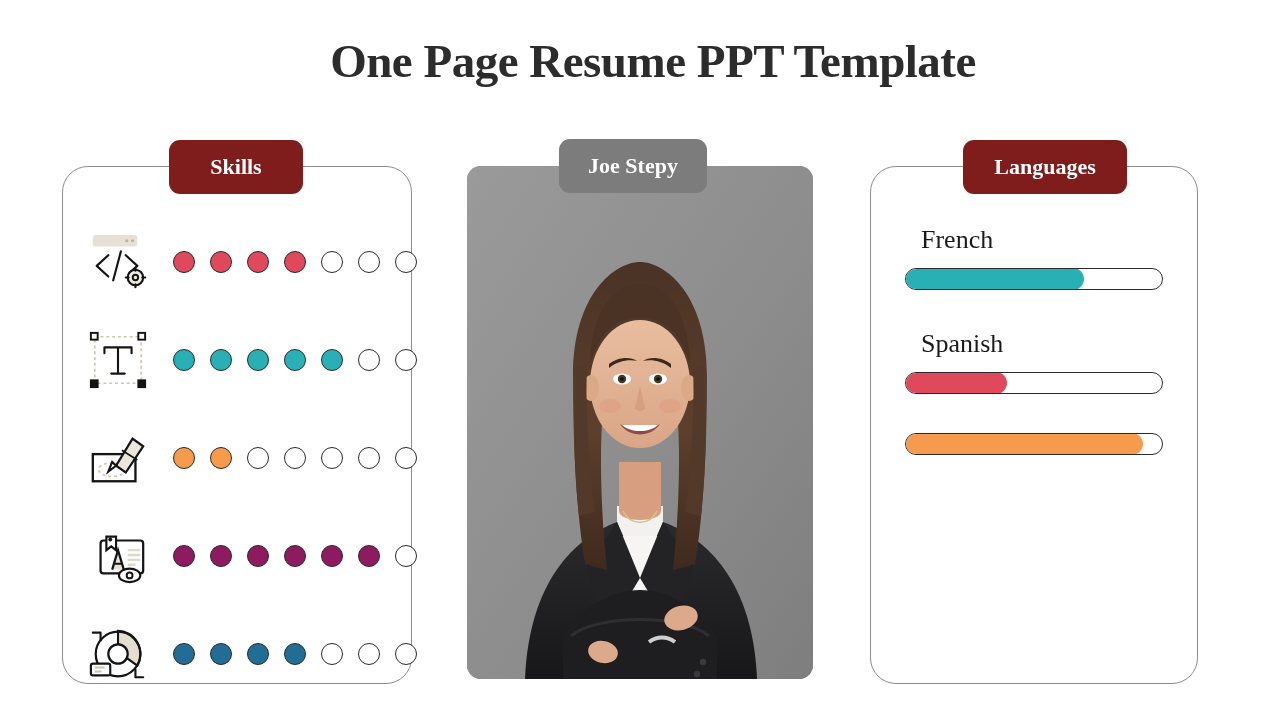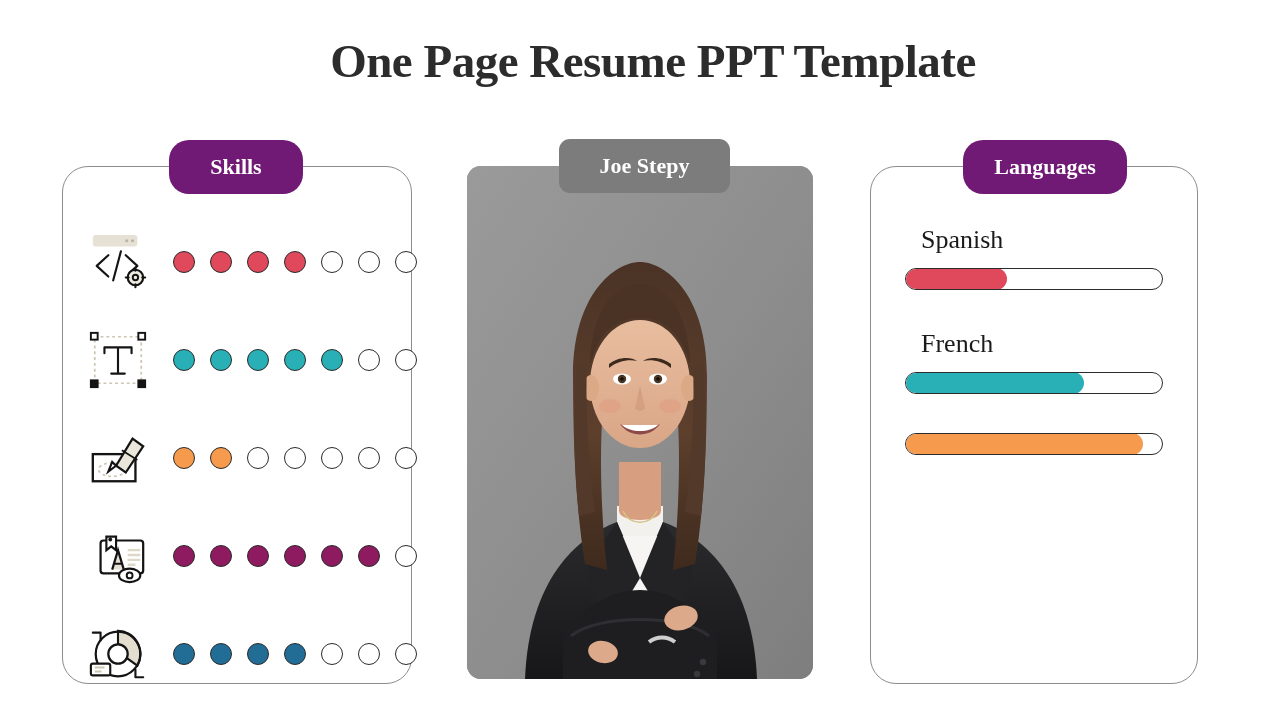--- a/index.html
+++ b/index.html
@@ -39,40 +39,40 @@
     background:#ffffff;
     box-sizing:border-box;
   }
   #skills-card{ left:62px;  width:350px; height:518px; }
   #languages-card{ left:870px; width:328px; height:518px; }
 
   .badge{
     position:absolute;
     top:-27px;
     height:54px;
-    border-radius:20px;
-    background:#701a75;
+    border-radius:11px;
+    background:#7f1d1d;
     color:#ffffff;
     font-family:"Liberation Serif", serif;
     font-weight:bold;
     font-size:22px;
     display:flex;
     align-items:center;
     justify-content:center;
     box-sizing:border-box;
     padding:0 24px;
     white-space:nowrap;
     z-index:5;
   }
   #skills-badge{ left:106px; min-width:134px; }
   #languages-badge{ left:92px; min-width:164px; }
   #name-badge{
     position:absolute;
     top:139px; left:559px;
-    width:171px; height:54px;
+    width:148px; height:54px;
     border-radius:11px;
     background:#7c7c7c;
     color:#ffffff;
     font-family:"Liberation Serif", serif;
     font-weight:bold;
     font-size:22px;
     display:flex;align-items:center;justify-content:center;
     z-index:6;
     white-space:nowrap;
   }
@@ -263,29 +263,29 @@
         </div>
       </div>
   </div>
 
   <div class="card" id="languages-card">
     <div class="badge" id="languages-badge">
       <span>Languages</span>
     </div>
     <div class="lang-list" id="lang-list">
         <div class="lang-item">
+          <div class="lang-name">French</div>
+          <div class="lang-track">
+            <div class="lang-fill" style="width: calc(69% + 2px); background: rgb(40, 176, 182);"></div>
+          </div>
+        </div>
+        <div class="lang-item">
           <div class="lang-name">Spanish</div>
           <div class="lang-track">
             <div class="lang-fill" style="width: calc(39% + 2px); background: rgb(224, 73, 92);"></div>
-          </div>
-        </div>
-        <div class="lang-item">
-          <div class="lang-name">French</div>
-          <div class="lang-track">
-            <div class="lang-fill" style="width: calc(69% + 2px); background: rgb(40, 176, 182);"></div>
           </div>
         </div>
         <div class="lang-item">
           <div class="lang-track">
             <div class="lang-fill" style="width: calc(92% + 2px); background: rgb(246, 155, 77);"></div>
           </div>
         </div>
       </div>
   </div>
 

